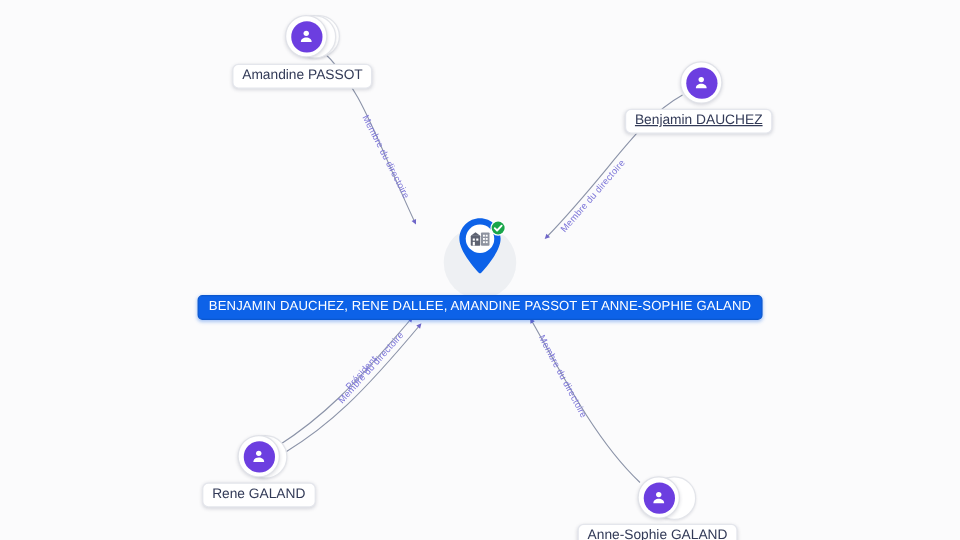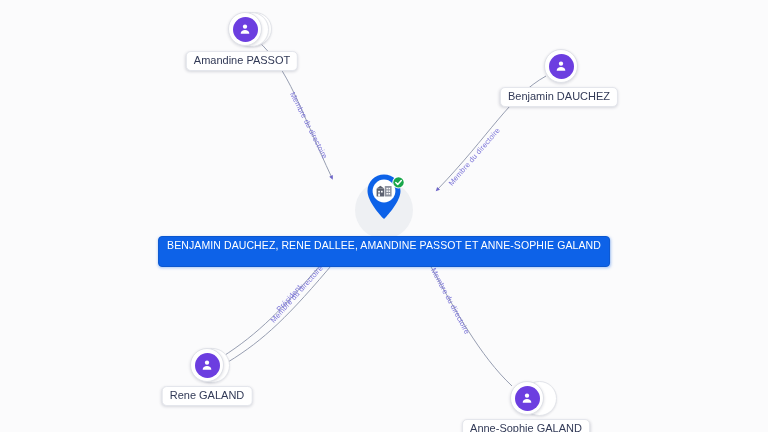--- a/index.html
+++ b/index.html
@@ -95,21 +95,21 @@
     left: 0px;
     top: 24px;
     transform: translateX(-50%);
     background: #0d62e8;
     border: 1px solid #0b57cf;
     border-radius: 4px;
     color: #ffffff;
     font-size: 10.5px;
     line-height: 13px;
     letter-spacing: .1px;
-    padding: 2px 8px 14px 8px;
+    padding: 2px 8px 3px 8px;
     white-space: nowrap;
     box-shadow: 0 1px 3px rgba(13,98,232,.35);
   }
 
   
   .edge-label {
     position: absolute;
     font-size: 7.5px;
     line-height: 9px;
     color: #7b74d8;
@@ -166,21 +166,21 @@
 
   <div class="person" style="left:561px; top:66px;">
     <div class="avatar-ring">
       <div class="avatar-disc">
         <svg width="14" height="14" viewBox="0 0 24 24" fill="#ffffff">
           <circle cx="12" cy="8" r="3.7"></circle>
           <path d="M4.6 20c0-4.1 3.3-6.3 7.4-6.3s7.4 2.2 7.4 6.3z"></path>
         </svg>
       </div>
     </div>
-    <div class="chip" style="left:-2px; top:21px;">Benjamin DAUCHEZ</div>
+    <div class="chip" style="left:-2px; top:21px;text-decoration:underline;">Benjamin DAUCHEZ</div>
   </div>
 
   <div class="person" style="left:207px; top:365px;">
     <div class="stack" style="width:33px;height:33px;left:-12px;top:-17px;"></div>
     <div class="avatar-ring">
       <div class="avatar-disc">
         <svg width="14" height="14" viewBox="0 0 24 24" fill="#ffffff">
           <circle cx="12" cy="8" r="3.7"></circle>
           <path d="M4.6 20c0-4.1 3.3-6.3 7.4-6.3s7.4 2.2 7.4 6.3z"></path>
         </svg>

